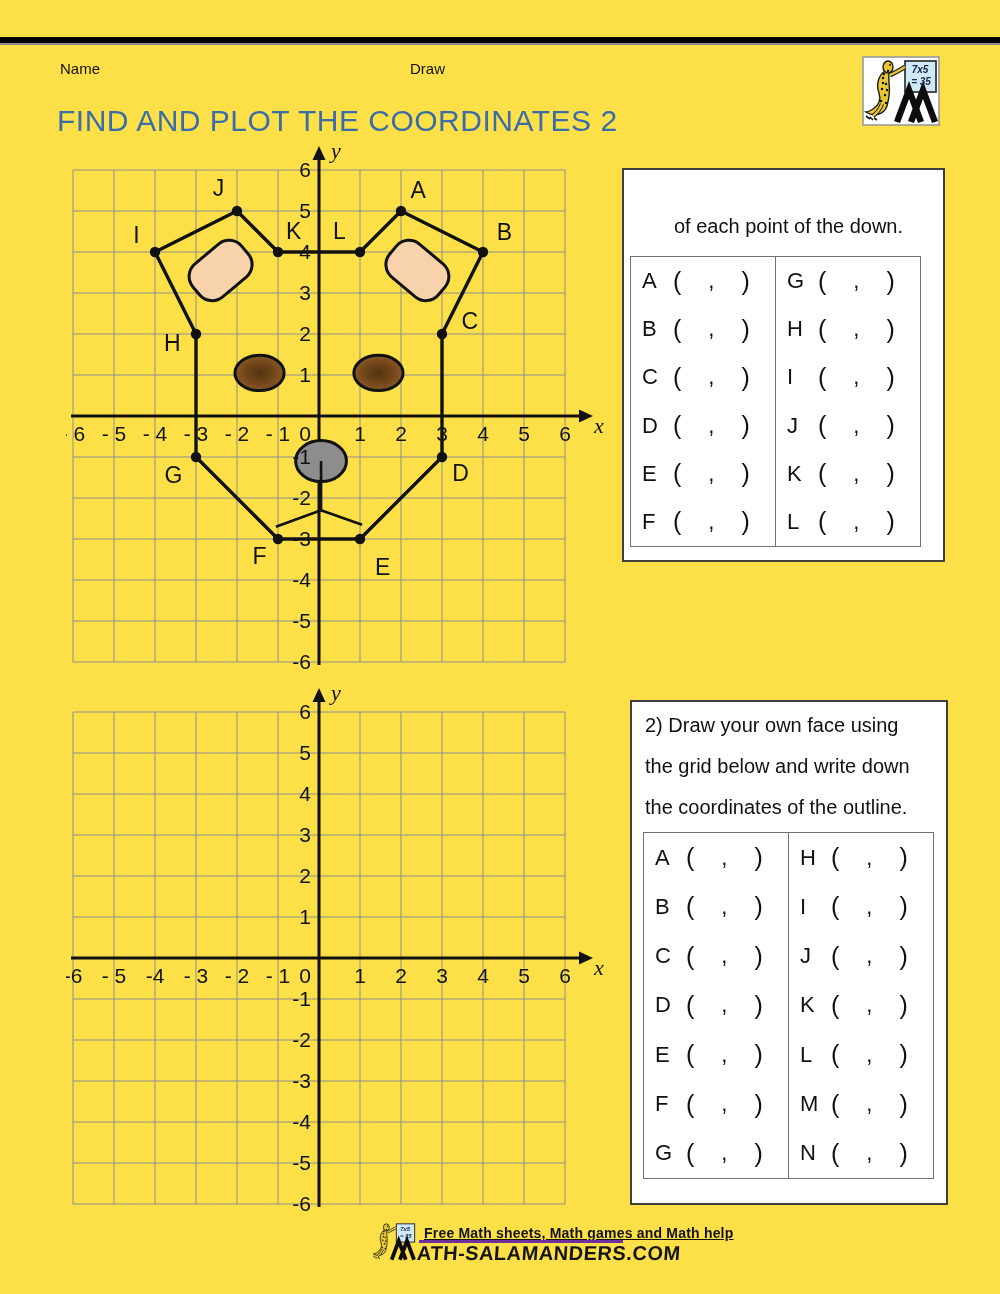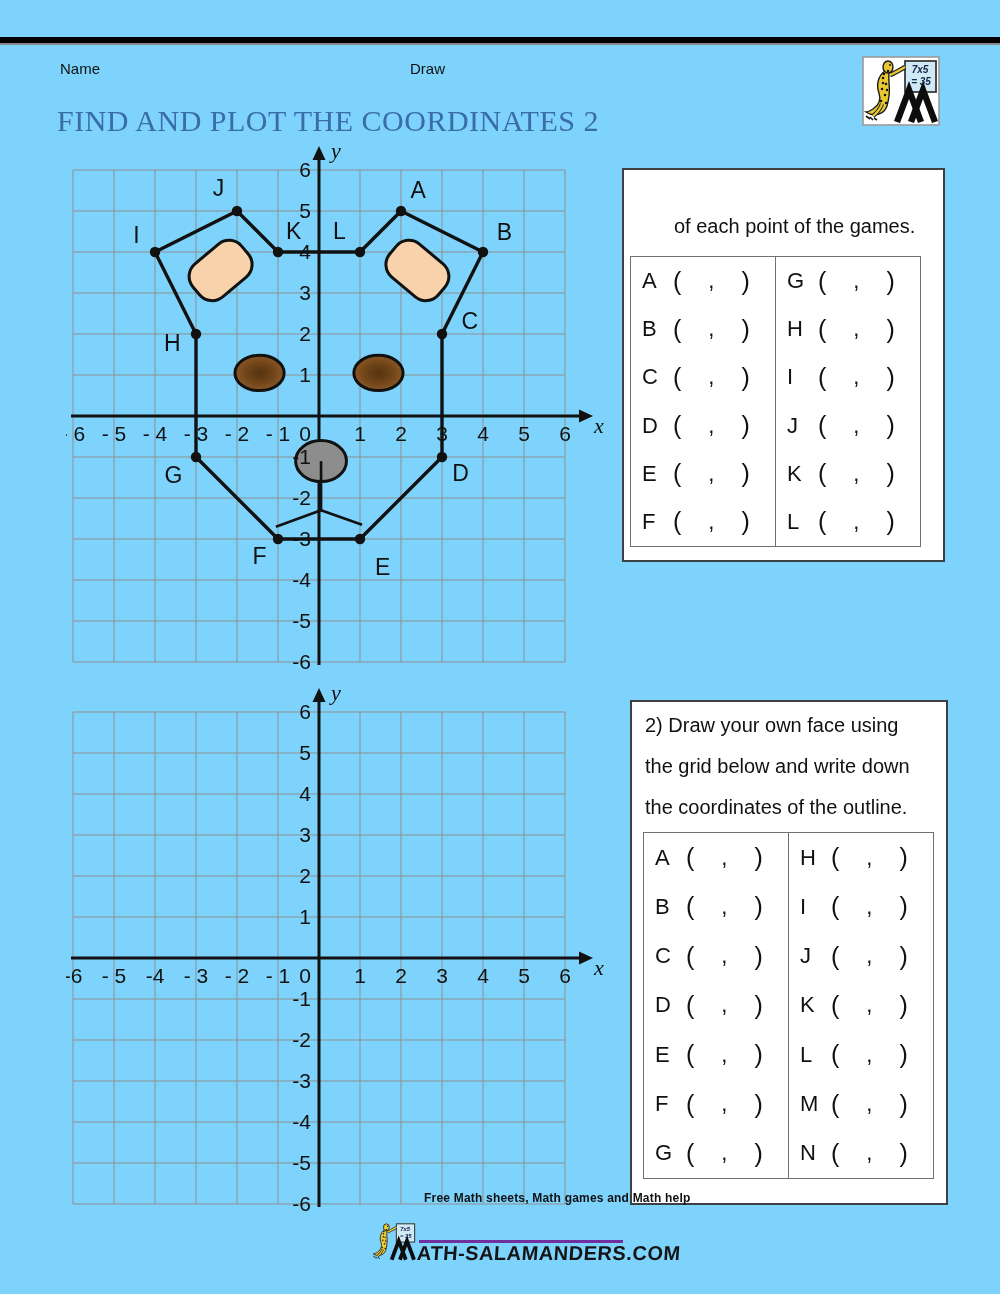--- a/index.html
+++ b/index.html
@@ -1,23 +1,23 @@
 <!DOCTYPE html>
 <html><head>
 <meta charset="utf-8">
 <style>
   html,body{margin:0;padding:0;background:#fff;}
-  .page{position:relative;width:1000px;height:1294px;background:#7dd3fc;overflow:hidden;
+  .page{position:relative;width:1000px;height:1294px;background:#fde047;overflow:hidden;
         font-family:"Liberation Sans",sans-serif;color:#111;}
   .topbar{position:absolute;left:0;top:37px;width:1000px;height:6px;background:#000;
           border-bottom:2px solid #8a8a8a;}
   .hdr-name{position:absolute;left:60px;top:60px;font-size:15px;}
   .hdr-date{position:absolute;left:410px;top:60px;font-size:15px;}
   .logo-top{position:absolute;left:862px;top:56px;width:78px;height:70px;}
-  .title{position:absolute;left:57px;top:104px;margin:0;font-family:Liberation Serif, serif;
+  .title{position:absolute;left:57px;top:104px;margin:0;font-family:Liberation Sans, sans-serif;
          font-weight:500;font-size:30px;letter-spacing:.5px;}
   .grid{position:absolute;left:66px;width:548px;height:528px;}
   .g1{top:146px;}
   .g2{top:688px;}
   .qbox{position:absolute;border:2px solid #3f3f3f;background:#fff;}
   .box1{left:622px;top:168px;width:319px;height:390px;}
   .box2{left:630px;top:700px;width:314px;height:501px;}
   .qline{position:absolute;font-size:20px;white-space:pre;}
   .b1l1{left:14px;top:12px;}
   .b1l2{left:50px;top:45px;}
@@ -28,21 +28,21 @@
   #table1{left:6px;top:86px;width:289px;height:289px;}
   #table2{left:11px;top:130px;width:289px;height:345px;}
   .tcol{flex:1;display:flex;flex-direction:column;}
   .tcol-r{border-left:1px solid #707070;}
   .crow{flex:1;display:flex;align-items:center;padding-left:11px;font-size:22px;}
   .cl{width:31px;}
   .po,.pc{font-size:25px;}
   .cm{margin-left:27px;font-size:22px;}
   .pc{margin-left:27px;}
   .flogo{position:absolute;left:371px;top:1220px;width:46px;height:43px;}
-  .tagline{position:absolute;left:424px;top:1191px;font-size:12px;font-weight:bold;letter-spacing:.2px;}
+  .tagline{position:absolute;left:424px;top:1225px;font-size:14px;font-weight:bold;letter-spacing:.2px;text-decoration:underline;}
   .prule{position:absolute;left:419px;top:1240px;width:204px;height:3px;}
   .site{position:absolute;left:417px;top:1242px;font-size:20px;font-weight:800;
         letter-spacing:.5px;transform:skewX(-4deg);color:#151515;}
 </style>
 </head>
 <body>
 
 <div class="page">
   <div class="topbar"></div>
   <div class="hdr-name">Name</div>
@@ -177,21 +177,21 @@
       <text x="70.54999999999998" y="96.78" text-anchor="middle" fill="#111" style="font-family:&quot;Liberation Sans&quot;,sans-serif;font-size:23px;">I</text>
       <circle cx="171" cy="65" r="5.2" fill="#111"></circle>
       <text x="152.55" y="50.45000000000002" text-anchor="middle" fill="#111" style="font-family:&quot;Liberation Sans&quot;,sans-serif;font-size:23px;">J</text>
       <circle cx="212" cy="106" r="5.2" fill="#111"></circle>
       <text x="227.58" y="92.68" text-anchor="middle" fill="#111" style="font-family:&quot;Liberation Sans&quot;,sans-serif;font-size:23px;">K</text>
       <circle cx="294" cy="106" r="5.2" fill="#111"></circle>
       <text x="273.5" y="92.68" text-anchor="middle" fill="#111" style="font-family:&quot;Liberation Sans&quot;,sans-serif;font-size:23px;">L</text>
     </svg>
 
   <div class="qbox box1">
-    <div class="qline b1l2">of each point of the games.</div>
+    <div class="qline b1l2">of each point of the down.</div>
     <div class="coord-table" id="table1">
       <div class="tcol" id="t1l">
           <div class="crow">
             <span class="cl">A</span>
             <span class="po">(</span>
             <span class="cm">,</span>
             <span class="pc">)</span>
           </div>
           <div class="crow">
             <span class="cl">B</span>

